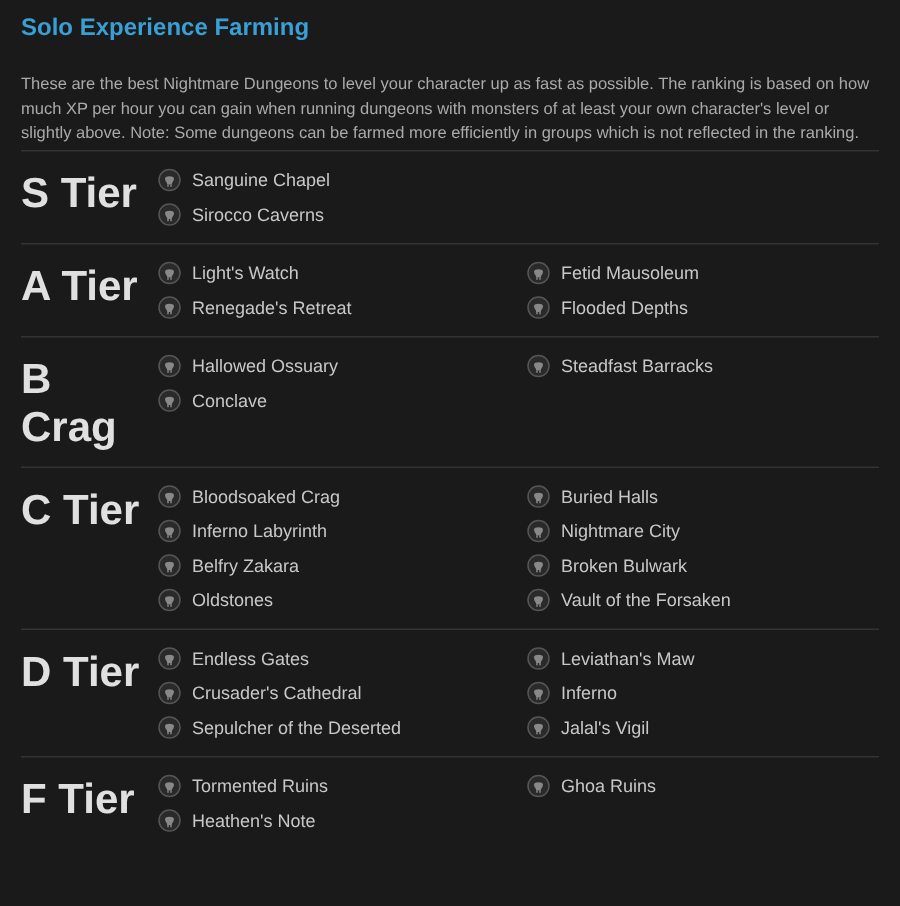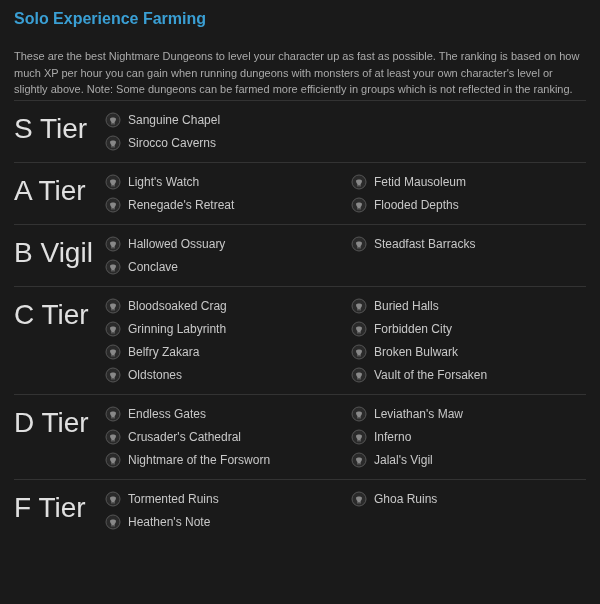--- a/index.html
+++ b/index.html
@@ -28,21 +28,21 @@
       margin-bottom: 2px;
     }
     .tier-section {
       display: flex;
       align-items: flex-start;
       border-top: 1px solid #333;
       padding: 10px 0;
     }
     .tier-label {
       font-size: 28px;
-      font-weight: normal;
+      font-weight: bold;
       color: #e0e0e0;
       width: 90px;
       flex-shrink: 0;
       padding-top: 2px;
     }
     .tier-content {
       display: flex;
       flex: 1;
       gap: 10px;
     }
@@ -158,21 +158,21 @@
     <rect x="6.5" y="11" width="1" height="1.5" fill="#888"></rect>
     <rect x="8.5" y="11" width="1" height="1.5" fill="#888"></rect>
   </svg>
               </div>
               <span class="dungeon-name">Flooded Depths</span>
             </div>
           </div>
         </div>
       </div>
       <div class="tier-section">
-        <div class="tier-label">B Vigil</div>
+        <div class="tier-label">B Crag</div>
         <div class="tier-content">
           <div class="tier-column">
             <div class="dungeon-item">
               <div class="dungeon-icon">
                 <svg viewBox="0 0 16 16" fill="none" xmlns="http://www.w3.org/2000/svg">
     <circle cx="8" cy="8" r="7" fill="#2a2a2a" stroke="#555" stroke-width="1"></circle>
     <path d="M5 7 C5 5 11 5 11 7 C11 9 9.5 9.5 9.5 11 L6.5 11 C6.5 9.5 5 9 5 7Z" fill="#888"></path>
     <rect x="6.5" y="11" width="1" height="1.5" fill="#888"></rect>
     <rect x="8.5" y="11" width="1" height="1.5" fill="#888"></rect>
   </svg>
@@ -223,21 +223,21 @@
             </div>
             <div class="dungeon-item">
               <div class="dungeon-icon">
                 <svg viewBox="0 0 16 16" fill="none" xmlns="http://www.w3.org/2000/svg">
     <circle cx="8" cy="8" r="7" fill="#2a2a2a" stroke="#555" stroke-width="1"></circle>
     <path d="M5 7 C5 5 11 5 11 7 C11 9 9.5 9.5 9.5 11 L6.5 11 C6.5 9.5 5 9 5 7Z" fill="#888"></path>
     <rect x="6.5" y="11" width="1" height="1.5" fill="#888"></rect>
     <rect x="8.5" y="11" width="1" height="1.5" fill="#888"></rect>
   </svg>
               </div>
-              <span class="dungeon-name">Grinning Labyrinth</span>
+              <span class="dungeon-name">Inferno Labyrinth</span>
             </div>
             <div class="dungeon-item">
               <div class="dungeon-icon">
                 <svg viewBox="0 0 16 16" fill="none" xmlns="http://www.w3.org/2000/svg">
     <circle cx="8" cy="8" r="7" fill="#2a2a2a" stroke="#555" stroke-width="1"></circle>
     <path d="M5 7 C5 5 11 5 11 7 C11 9 9.5 9.5 9.5 11 L6.5 11 C6.5 9.5 5 9 5 7Z" fill="#888"></path>
     <rect x="6.5" y="11" width="1" height="1.5" fill="#888"></rect>
     <rect x="8.5" y="11" width="1" height="1.5" fill="#888"></rect>
   </svg>
               </div>
@@ -269,21 +269,21 @@
             </div>
             <div class="dungeon-item">
               <div class="dungeon-icon">
                 <svg viewBox="0 0 16 16" fill="none" xmlns="http://www.w3.org/2000/svg">
     <circle cx="8" cy="8" r="7" fill="#2a2a2a" stroke="#555" stroke-width="1"></circle>
     <path d="M5 7 C5 5 11 5 11 7 C11 9 9.5 9.5 9.5 11 L6.5 11 C6.5 9.5 5 9 5 7Z" fill="#888"></path>
     <rect x="6.5" y="11" width="1" height="1.5" fill="#888"></rect>
     <rect x="8.5" y="11" width="1" height="1.5" fill="#888"></rect>
   </svg>
               </div>
-              <span class="dungeon-name">Forbidden City</span>
+              <span class="dungeon-name">Nightmare City</span>
             </div>
             <div class="dungeon-item">
               <div class="dungeon-icon">
                 <svg viewBox="0 0 16 16" fill="none" xmlns="http://www.w3.org/2000/svg">
     <circle cx="8" cy="8" r="7" fill="#2a2a2a" stroke="#555" stroke-width="1"></circle>
     <path d="M5 7 C5 5 11 5 11 7 C11 9 9.5 9.5 9.5 11 L6.5 11 C6.5 9.5 5 9 5 7Z" fill="#888"></path>
     <rect x="6.5" y="11" width="1" height="1.5" fill="#888"></rect>
     <rect x="8.5" y="11" width="1" height="1.5" fill="#888"></rect>
   </svg>
               </div>
@@ -331,21 +331,21 @@
             </div>
             <div class="dungeon-item">
               <div class="dungeon-icon">
                 <svg viewBox="0 0 16 16" fill="none" xmlns="http://www.w3.org/2000/svg">
     <circle cx="8" cy="8" r="7" fill="#2a2a2a" stroke="#555" stroke-width="1"></circle>
     <path d="M5 7 C5 5 11 5 11 7 C11 9 9.5 9.5 9.5 11 L6.5 11 C6.5 9.5 5 9 5 7Z" fill="#888"></path>
     <rect x="6.5" y="11" width="1" height="1.5" fill="#888"></rect>
     <rect x="8.5" y="11" width="1" height="1.5" fill="#888"></rect>
   </svg>
               </div>
-              <span class="dungeon-name">Nightmare of the Forsworn</span>
+              <span class="dungeon-name">Sepulcher of the Deserted</span>
             </div>
           </div>
           <div class="tier-column">
             <div class="dungeon-item">
               <div class="dungeon-icon">
                 <svg viewBox="0 0 16 16" fill="none" xmlns="http://www.w3.org/2000/svg">
     <circle cx="8" cy="8" r="7" fill="#2a2a2a" stroke="#555" stroke-width="1"></circle>
     <path d="M5 7 C5 5 11 5 11 7 C11 9 9.5 9.5 9.5 11 L6.5 11 C6.5 9.5 5 9 5 7Z" fill="#888"></path>
     <rect x="6.5" y="11" width="1" height="1.5" fill="#888"></rect>
     <rect x="8.5" y="11" width="1" height="1.5" fill="#888"></rect>

